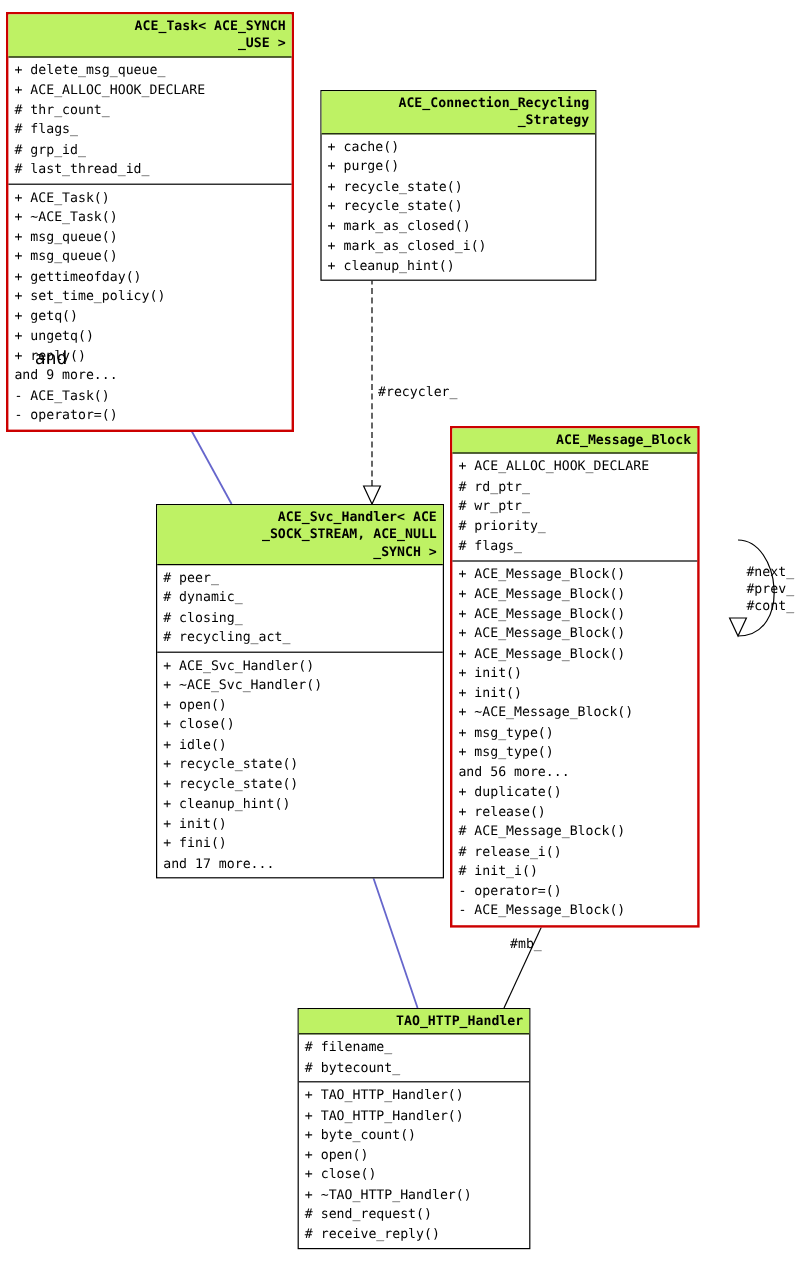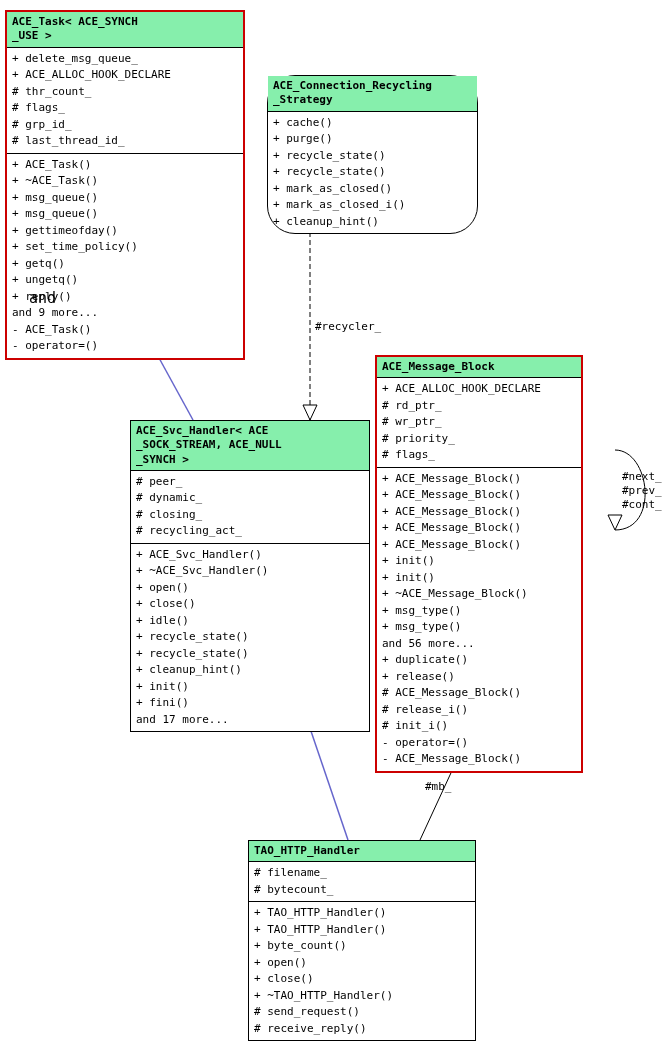--- a/index.html
+++ b/index.html
@@ -19,24 +19,24 @@
     }
     .uml-box {
       position: absolute;
       border: 1px solid #000;
       background: #ffffff;
     }
     .uml-box.red-border {
       border: 2px solid #cc0000;
     }
     .uml-box-title {
-      background: #86efac;
+      background: #bef264;
       border-bottom: 1px solid #000;
       padding: 3px 5px;
-      text-align: left;
+      text-align: right;
       font-weight: bold;
       line-height: 1.3;
     }
     .uml-box-section {
       border-bottom: 1px solid #000;
       padding: 3px 5px;
       line-height: 1.5;
     }
     .uml-box-section:last-child {
       border-bottom: none;
@@ -105,21 +105,21 @@
       <p>+ set_time_policy()</p>
       <p>+ getq()</p>
       <p>+ ungetq()</p>
       <p>+ reply()</p>
       <p>and 9 more...</p>
       <p>- ACE_Task()</p>
       <p>- operator=()</p>
     </div>
   </div>
 
-  <div class="uml-box" style="left:267px; top:75px; width:211px;border-radius:28px;">
+  <div class="uml-box" style="left:267px; top:75px; width:230px;">
     <div class="uml-box-title">
       ACE_Connection_Recycling<br>_Strategy
     </div>
     <div class="uml-box-section">
       <p>+ cache()</p>
       <p>+ purge()</p>
       <p>+ recycle_state()</p>
       <p>+ recycle_state()</p>
       <p>+ mark_as_closed()</p>
       <p>+ mark_as_closed_i()</p>
@@ -178,21 +178,21 @@
       <p>+ duplicate()</p>
       <p>+ release()</p>
       <p># ACE_Message_Block()</p>
       <p># release_i()</p>
       <p># init_i()</p>
       <p>- operator=()</p>
       <p>- ACE_Message_Block()</p>
     </div>
   </div>
 
-  <div class="uml-box" style="left:248px; top:840px; width:228px;">
+  <div class="uml-box" style="left:248px; top:840px; width:194px;">
     <div class="uml-box-title">
       TAO_HTTP_Handler
     </div>
     <div class="uml-box-section">
       <p># filename_</p>
       <p># bytecount_</p>
     </div>
     <div class="uml-box-section">
       <p>+ TAO_HTTP_Handler()</p>
       <p>+ TAO_HTTP_Handler()</p>

